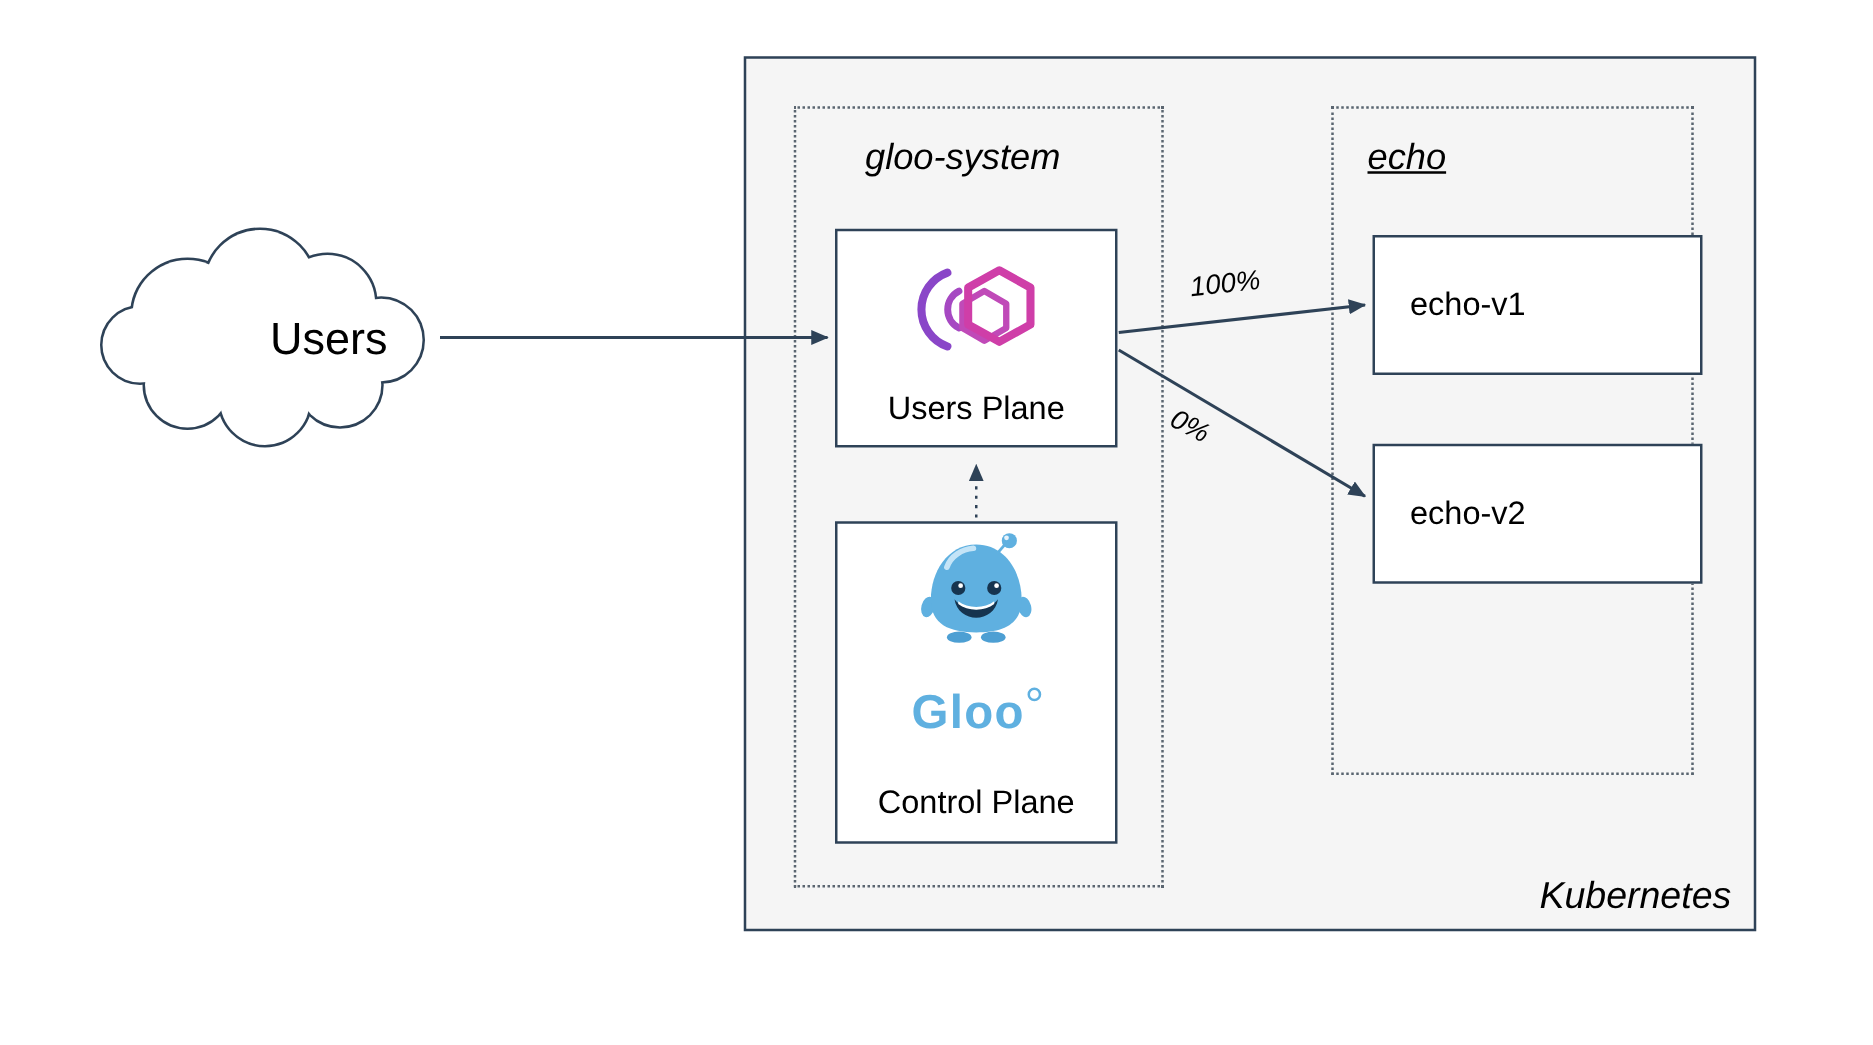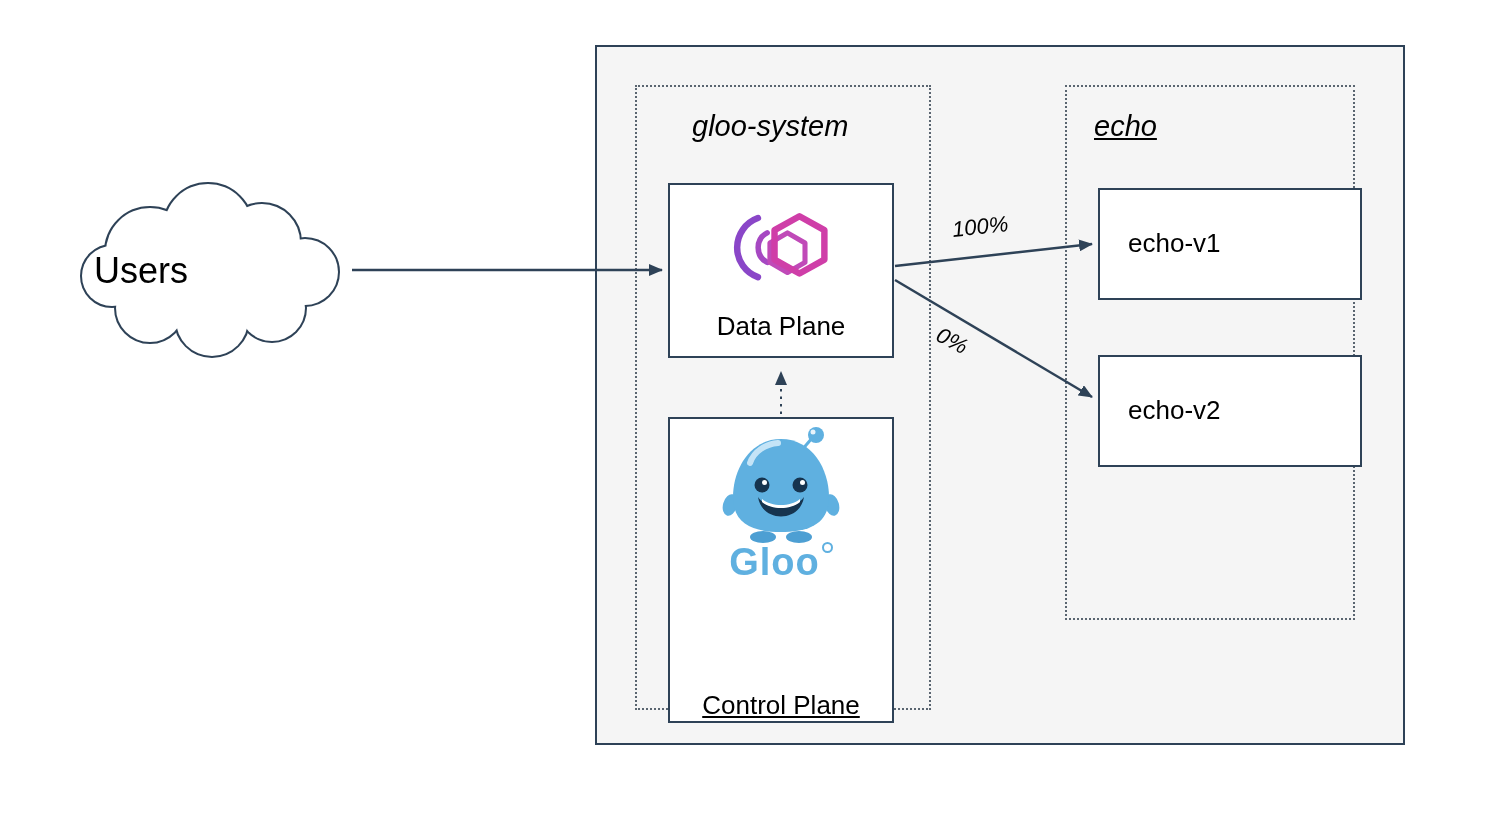--- a/index.html
+++ b/index.html
@@ -24,32 +24,32 @@
     background:var(--kubernetes-bg);border:2px solid var(--line);
   }
   .ns-box{border:2px dotted var(--ns-border);background:transparent;}
   .ns-gloo{left:635px;top:85px;width:296px;height:625px;}
   .ns-echo{left:1065px;top:85px;width:290px;height:535px;}
   .node{
     border:2px solid var(--line);background:var(--node-bg);
     display:flex;flex-direction:column;align-items:center;
   }
   .node-dataplane{left:668px;top:183px;width:226px;height:175px;}
-  .node-controlplane{left:668px;top:417px;width:226px;height:306px;}
+  .node-controlplane{left:668px;top:417px;width:226px;height:258px;gap:37px;}
   .node-echo{left:1098px;width:264px;height:112px;justify-content:center;align-items:flex-start;padding-left:28px;}
   .node-echo-v1{top:188px;}
   .node-echo-v2{top:355px;justify-content:center;}
   .node-label{font-size:26px;line-height:1.2;color:#000;}
   .dataplane-label{margin-top:auto;padding-bottom:14px;}
-  .controlplane-label{margin-top:auto;text-decoration:underline;}
+  .controlplane-label{margin-top:auto;padding-bottom:16px;}
   .ns-label{font-size:29px;font-style:italic;color:#000;}
   .ns-label-gloo{left:692px;top:110px;}
   .ns-label-echo{left:1094px;top:110px;text-decoration:underline;}
   .k8s-label{left:1135px;top:700px;width:250px;text-align:right;font-size:30px;font-style:italic;color:#000;}
-  .users-label{left:94px;top:250px;width:200px;text-align:left;font-size:36px;color:#000;}
+  .users-label{left:110px;top:250px;width:200px;text-align:right;font-size:36px;color:#000;}
   .edge-label{font-size:22px;font-style:italic;color:#000;white-space:nowrap;}
   .edge-label-v1{left:952px;top:214px;transform:rotate(-6deg);}
   .edge-label-v2{left:936px;top:328px;transform:rotate(28deg);}
   .proxy-icon{margin-top:18px;}
   .mascot-icon{margin-top:6px;}
   .gloo-wordmark{
     font-size:38px;font-weight:800;letter-spacing:1px;color:var(--gloo-blue);
     line-height:1;margin-top:-2px;
   }
   .gloo-wordmark::after{
@@ -109,21 +109,21 @@
   <div class="abs ns-label ns-label-gloo">gloo-system</div>
   <div class="abs ns-label ns-label-echo">echo</div>
 
   <div class="abs node node-dataplane">
     <svg class="proxy-icon" width="120" height="92" viewBox="0 0 130 95" xmlns="http://www.w3.org/2000/svg">
       <path d="M 40 14 A 34 34 0 0 0 40 78" fill="none" stroke="var(--gloo-purple)" stroke-width="7" stroke-linecap="round"></path>
       <path d="M 50 30 A 18 18 0 0 0 50 62" fill="none" stroke="#a648c2" stroke-width="6" stroke-linecap="round"></path>
       <polygon points="72,30 91,41 91,62 72,73 53,62 53,41" fill="none" stroke="#c04ab8" stroke-width="5.5" stroke-linejoin="round"></polygon>
       <polygon points="85,12 112,27 112,59 85,74 58,59 58,27" fill="none" stroke="var(--gloo-pink)" stroke-width="7" stroke-linejoin="round"></polygon>
     </svg>
-    <div class="node-label dataplane-label">Data Plane</div>
+    <div class="node-label dataplane-label">Users Plane</div>
   </div>
 
   <div class="abs node node-controlplane">
     <svg class="mascot-icon" width="150" height="120" viewBox="0 0 150 120" xmlns="http://www.w3.org/2000/svg">
       <line x1="95" y1="26" x2="107" y2="12" stroke="var(--gloo-blue)" stroke-width="3"></line>
       <circle cx="110" cy="10" r="8" fill="var(--gloo-blue)"></circle>
       <circle cx="107" cy="7" r="2.5" fill="#ffffff" opacity="0.85"></circle>
       <ellipse cx="24" cy="80" rx="7" ry="11" fill="var(--gloo-blue)" transform="rotate(15 24 80)"></ellipse>
       <ellipse cx="126" cy="80" rx="7" ry="11" fill="var(--gloo-blue)" transform="rotate(-15 126 80)"></ellipse>
       <ellipse cx="57" cy="112" rx="13" ry="6" fill="#4d9fd3"></ellipse>
@@ -145,14 +145,15 @@
     <div class="node-label">echo-v1</div>
   </div>
 
   <div class="abs node node-echo node-echo-v2">
     <div class="node-label">echo-v2</div>
   </div>
 
   <div class="abs edge-label edge-label-v1">100%</div>
   <div class="abs edge-label edge-label-v2">0%</div>
 
+  <div class="abs k8s-label">Kubernetes</div>
 
 </div>
 
 </body></html>

